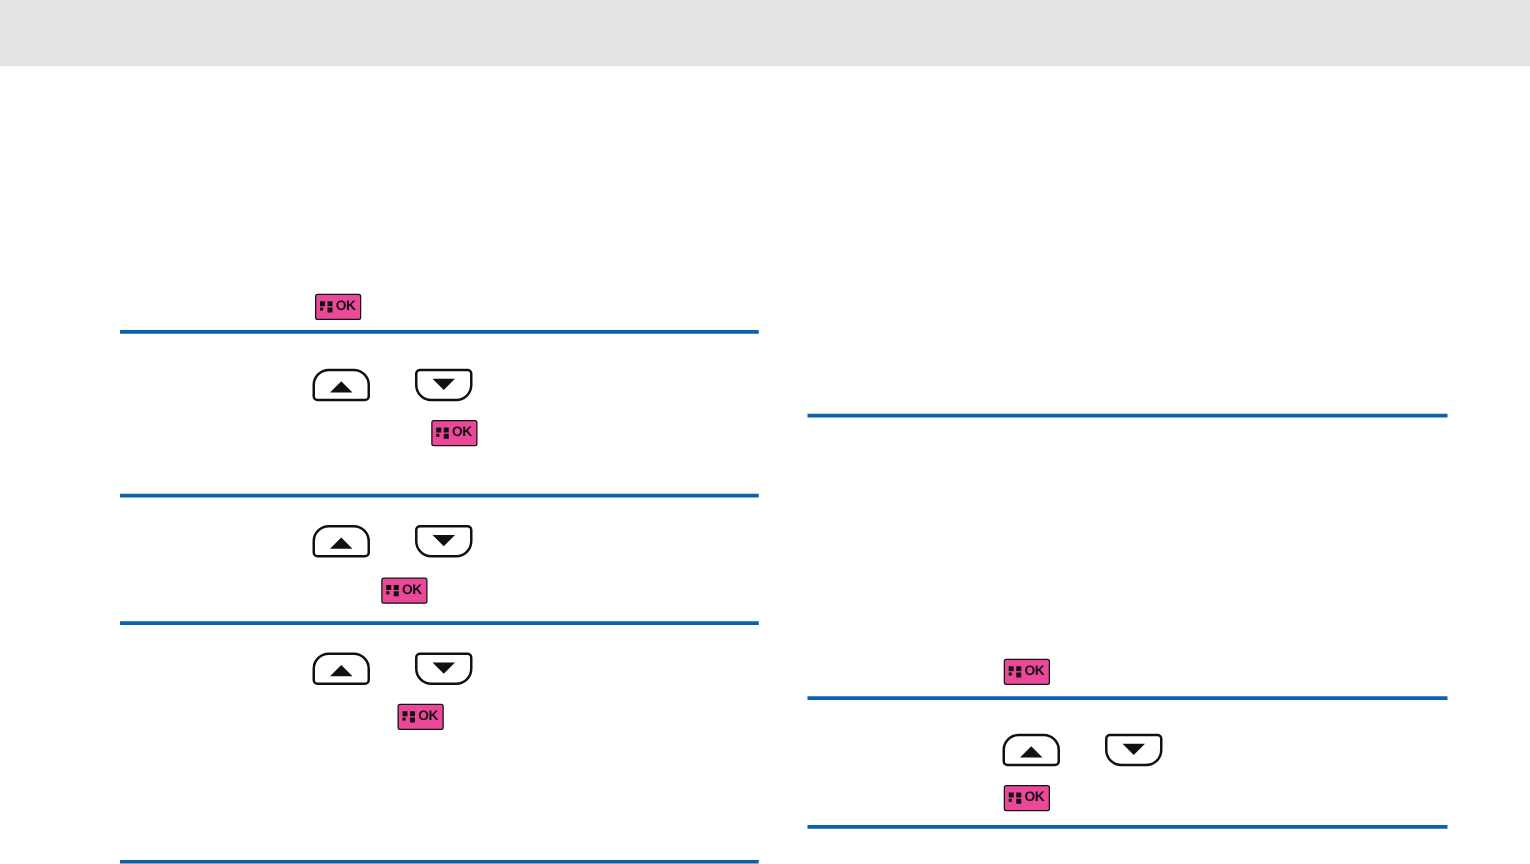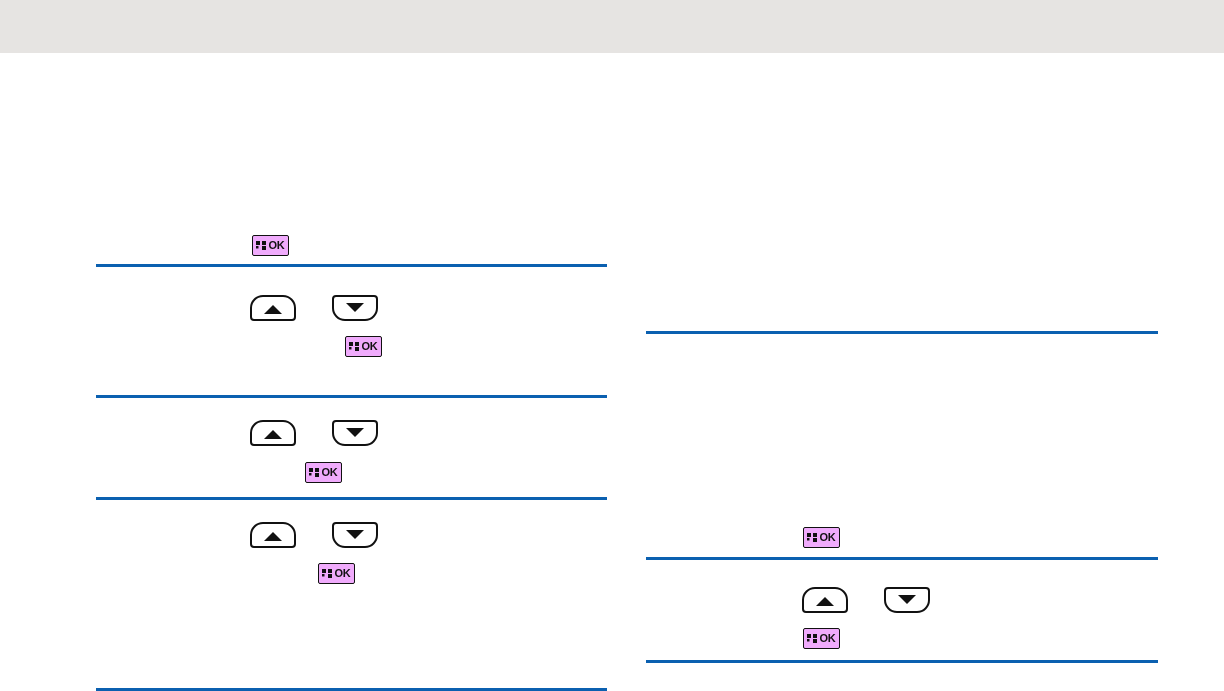--- a/index.html
+++ b/index.html
@@ -54,21 +54,21 @@
   .btn {
     position: absolute;
     box-sizing: border-box;
   }
 
   
   .btn-ok {
     height: 21px;
     border: 1.6px solid #111111;
     border-radius: 2px;
-    background: #f0abfc;
+    background: #ec4899;
     display: flex;
     align-items: center;
     justify-content: center;
     gap: 3px;
     padding: 0 3px;
   }
   .btn-ok .ok-grid {
     display: grid;
     grid-template-columns: 4px 4px;
     grid-template-rows: 4px 4px;

